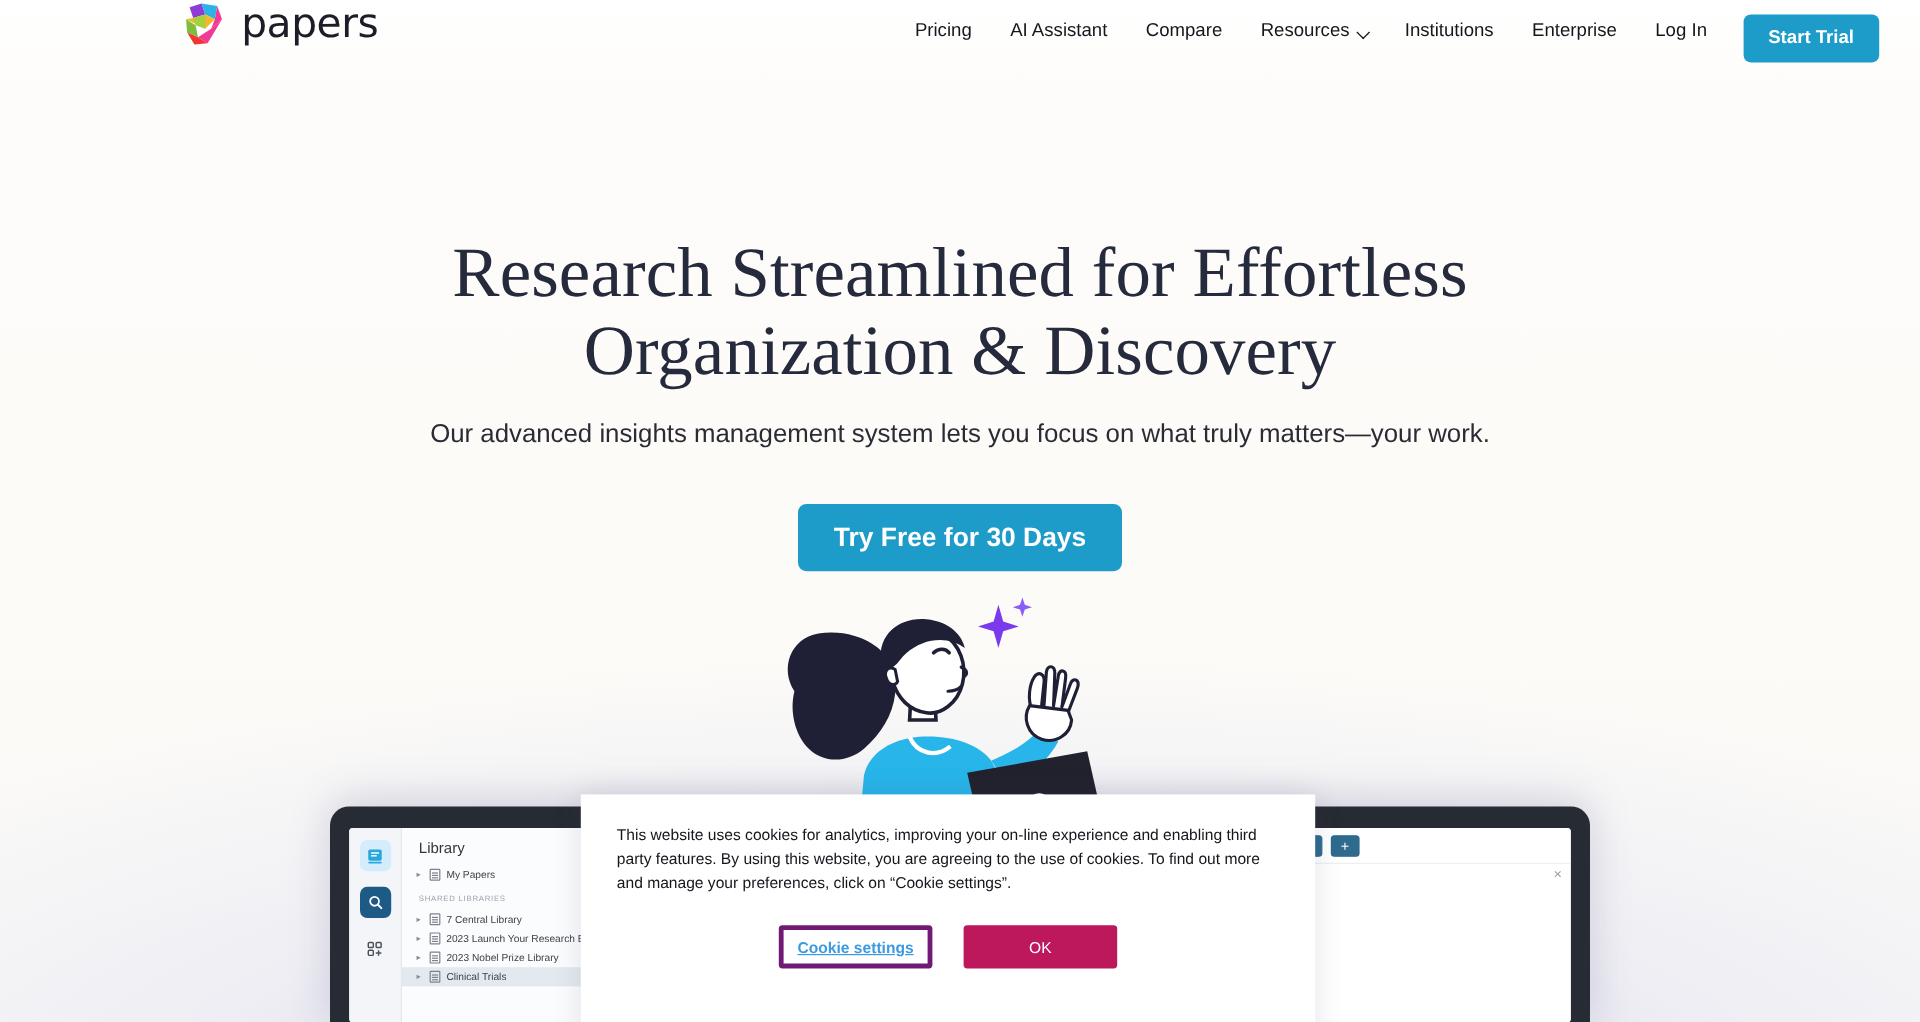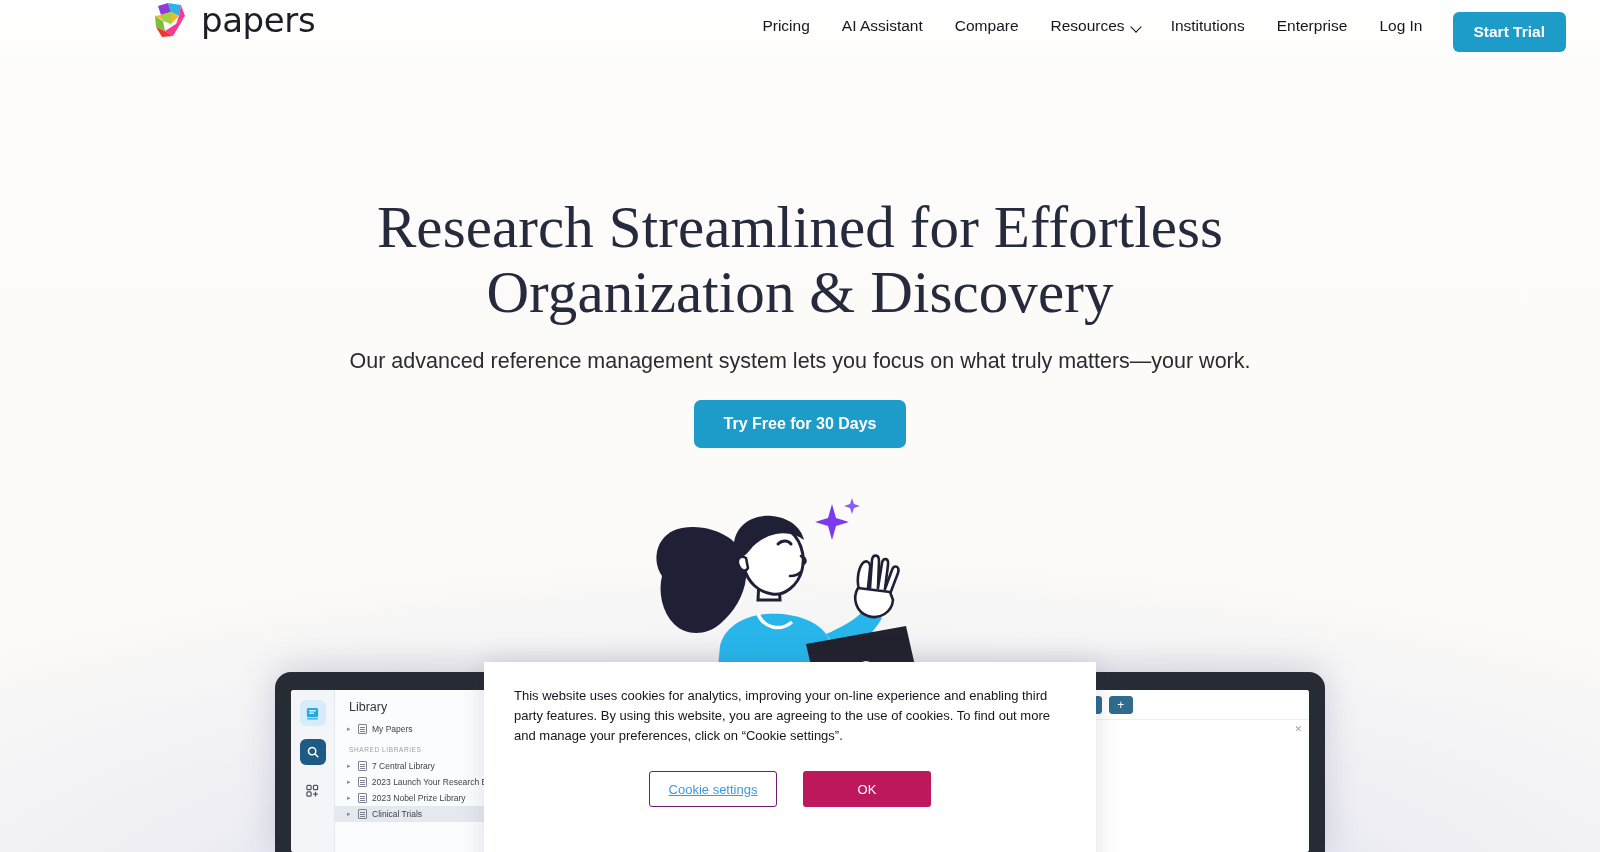--- a/index.html
+++ b/index.html
@@ -67,24 +67,24 @@
     font-family:"Liberation Serif", "DejaVu Serif", serif;
     font-size:59px; line-height:1.1; font-weight:400;
     color:#252a3d; margin:0; padding-top:195px;
     letter-spacing:0.1px;
   }
   .hero-sub {
     font-size:21.5px; color:#2b2b34; margin:22px auto 0;
     max-width:1100px; line-height:1.35; font-weight:400;
   }
   .hero-cta {
-    margin-top:24px;
+    margin-top:44px;
     display:inline-block;
     background:#1d9bc9; color:#fff;
-    font-size:16px; font-weight:700;
+    font-size:22px; font-weight:700;
     border:none; border-radius:7px;
     padding:15px 30px; cursor:pointer;
     font-family:"Liberation Sans", sans-serif;
   }
 
   
   .illustration { position:absolute; left:620px; top:488px; width:310px; height:200px; z-index:14; }
 
   
   .device-glow {
@@ -182,22 +182,22 @@
   .cookie {
     position:absolute; left:484px; top:662px; width:612px; height:222px;
     background:#ffffff; z-index:60;
     box-shadow:0 0 24px rgba(60,60,90,0.14);
     padding:24px 30px 0 30px;
   }
   .cookie-text { font-size:13px; line-height:1.52; color:#16161d; }
   .cookie-actions { display:flex; justify-content:center; gap:26px; margin-top:26px; }
   .ck-settings {
     width:128px; height:36px; background:#fff;
-    border:1px solid #701a75; border-radius:3px;
-    font-size:13px; font-weight:400; color:#3b9ae1;
+    border:4px solid #701a75; border-radius:3px;
+    font-size:13px; font-weight:700; color:#3b9ae1;
     text-decoration:underline; cursor:pointer;
     font-family:"Liberation Sans", sans-serif;
   }
   .ck-ok {
     width:128px; height:36px; background:#be185d; border:none; border-radius:3px;
     font-size:13px; font-weight:400; color:#fff; cursor:pointer;
     font-family:"Liberation Sans", sans-serif;
   }
 </style>
 </head>
@@ -250,21 +250,21 @@
       </a>
     <button class="btn-trial">Start Trial</button>
   </nav>
 </header>
 
 <section class="hero">
   <h1 class="hero-title">
     <span>Research Streamlined for Effortless</span><br>
     <span>Organization &amp; Discovery</span>
   </h1>
-  <p class="hero-sub">Our advanced reference management system lets you focus on what truly matters—your work.</p>
+  <p class="hero-sub">Our advanced insights management system lets you focus on what truly matters—your work.</p>
   <button class="hero-cta">Try Free for 30 Days</button>
 </section>
 
 <div class="illustration">
   <svg viewBox="0 0 310 200" width="310" height="200" aria-hidden="true">
 
     <g>
       <path d="M212 16 L216 30 L229 34 L216 38 L212 52 L208 38 L195 34 L208 30 Z" fill="#7c3aed"></path>
       <path d="M232 10 L234 16 L240 18 L234 20 L232 26 L230 20 L224 18 L230 16 Z" fill="#8b5cf6"></path>
     </g>

